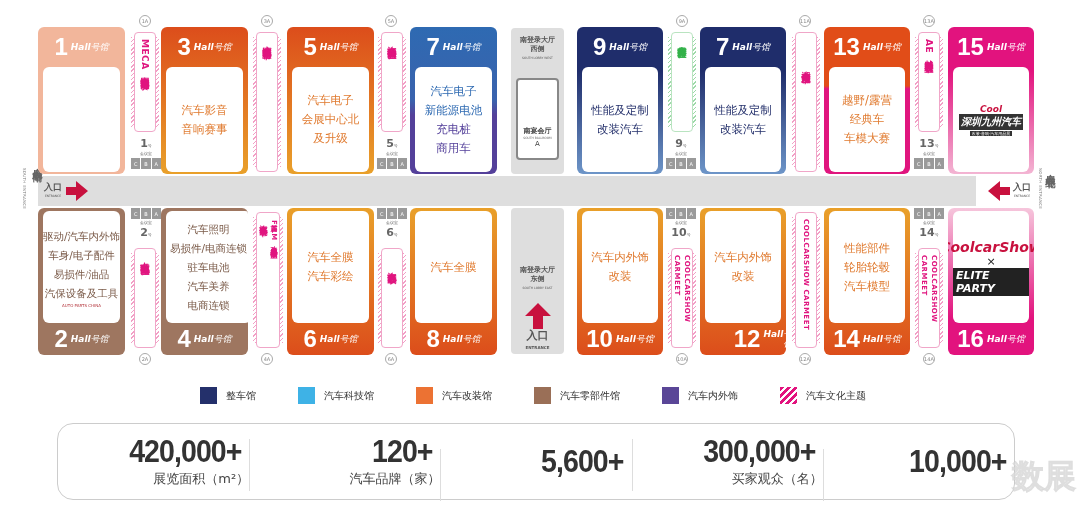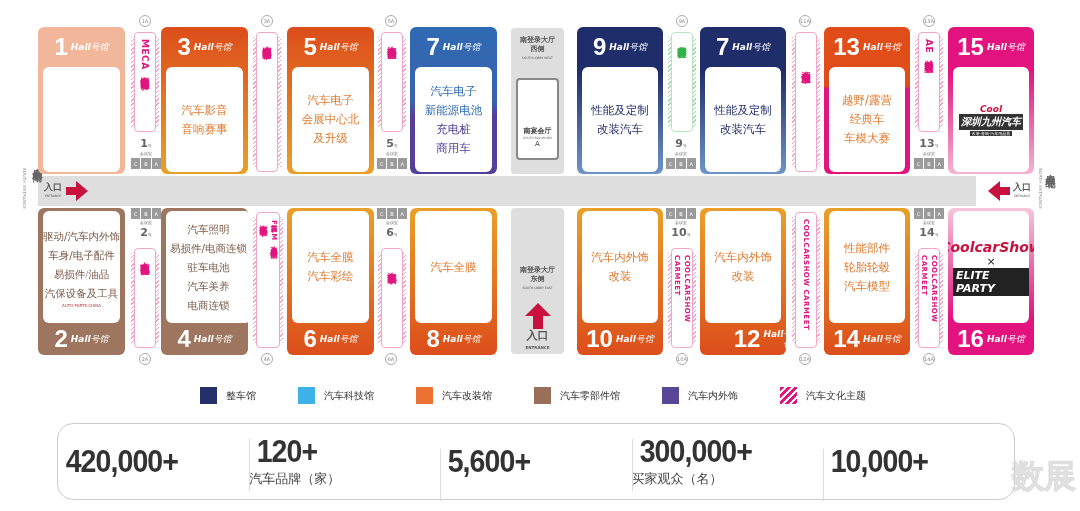--- a/index.html
+++ b/index.html
@@ -47,21 +47,21 @@
   
   .lobby { position: absolute; background: #dedede; border-radius: 4px; }
 
   
   .legend { position: absolute; top: 387px; left: 200px; display: flex; gap: 0; align-items: center; font-size: 10px; color: #333; }
   .legend-item { display: flex; align-items: center; margin-right: 42px; }
   .legend-swatch { width: 17px; height: 17px; margin-right: 9px; }
 
   
   .stats { position: absolute; left: 57px; top: 423px; width: 958px; height: 77px; border: 1px solid #ccc; border-radius: 16px; display: flex; align-items: center; }
-  .stat { flex: 1; text-align: left; position: relative; }
+  .stat { flex: 1; text-align: right; position: relative; }
   .stat + .stat::before { content: ""; position: absolute; left: 0; top: 4px; height: 52px; border-left: 1px solid #ddd; }
   .stat-val { font-family: "Liberation Sans", sans-serif; font-weight: bold; font-size: 31px; color: #333; letter-spacing: -1px; line-height: 34px; transform: scaleX(0.92); }
   .stat-label { font-size: 13px; color: #444; line-height: 20px; }
   .watermark { position: absolute; right: 4px; top: 455px; font-size: 32px; color: rgba(255,255,255,0.6); font-weight: bold; -webkit-text-stroke: 1px rgba(200,200,200,0.6); }
 </style>
 </head>
 <body>
 
 <div class="aisle"></div>
 
@@ -492,20 +492,21 @@
     </div>
   <div class="legend-item">
       <span class="legend-swatch" style="background:repeating-linear-gradient(135deg,#e2137e 0 3px,#fff 3px 5px);"></span>
       <span>汽车文化主题</span>
     </div>
 </div>
 
 <div class="stats">
   <div class="stat">
       <div class="stat-val">420,000+</div>
+      <div class="stat-label">展览面积（m²）</div>
     </div>
   <div class="stat">
       <div class="stat-val">120+</div>
       <div class="stat-label">汽车品牌（家）</div>
     </div>
   <div class="stat">
       <div class="stat-val">5,600+</div>
     </div>
   <div class="stat">
       <div class="stat-val">300,000+</div>

